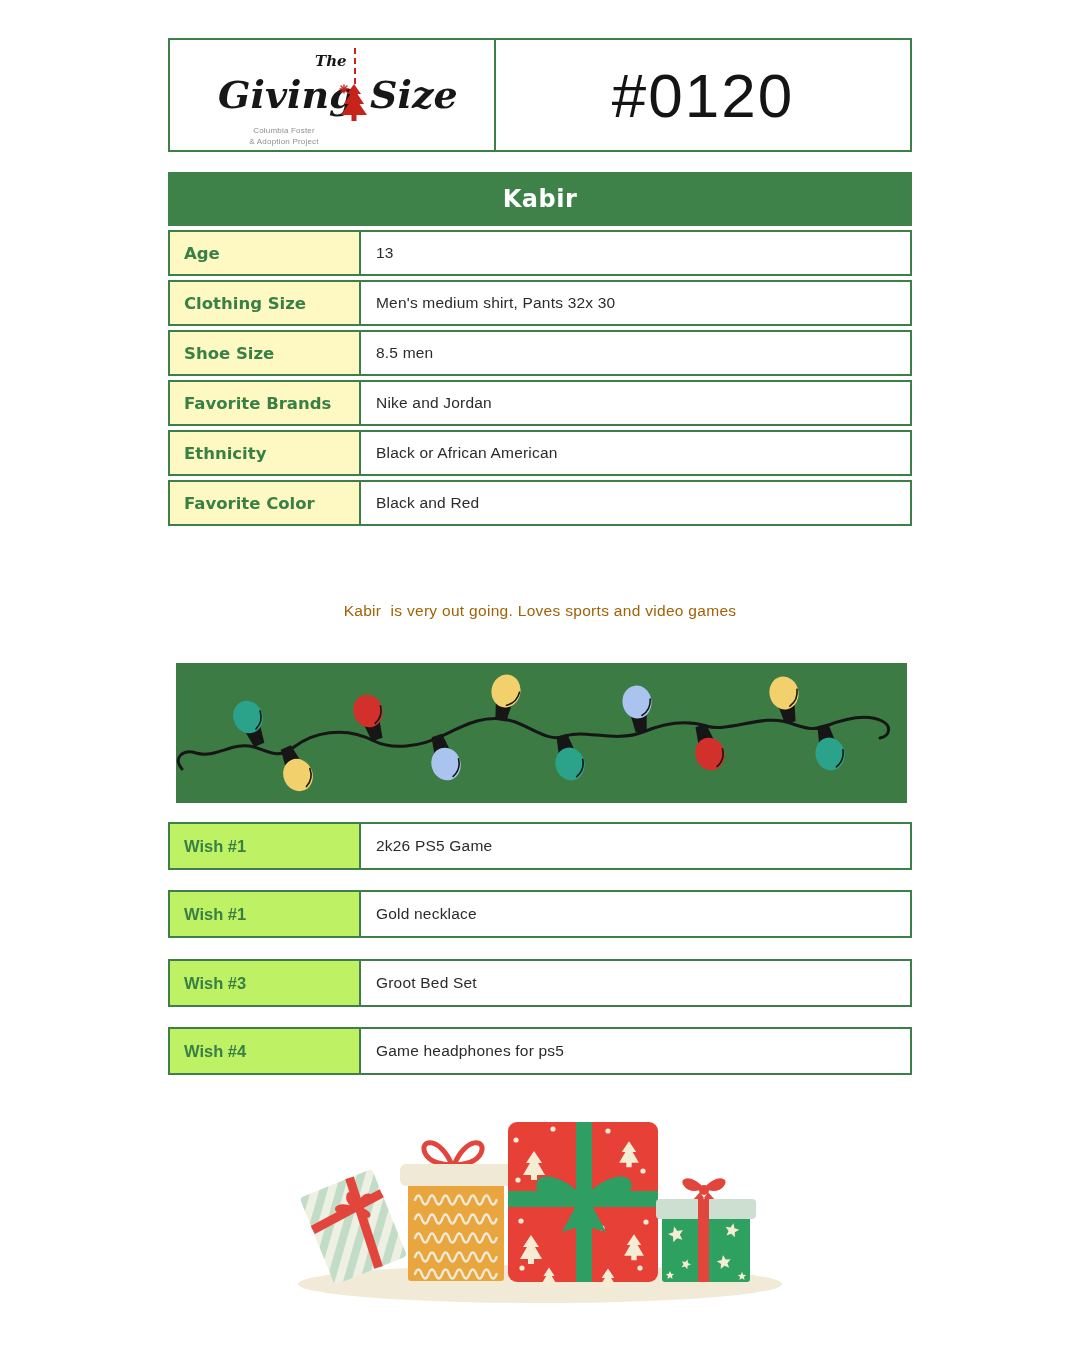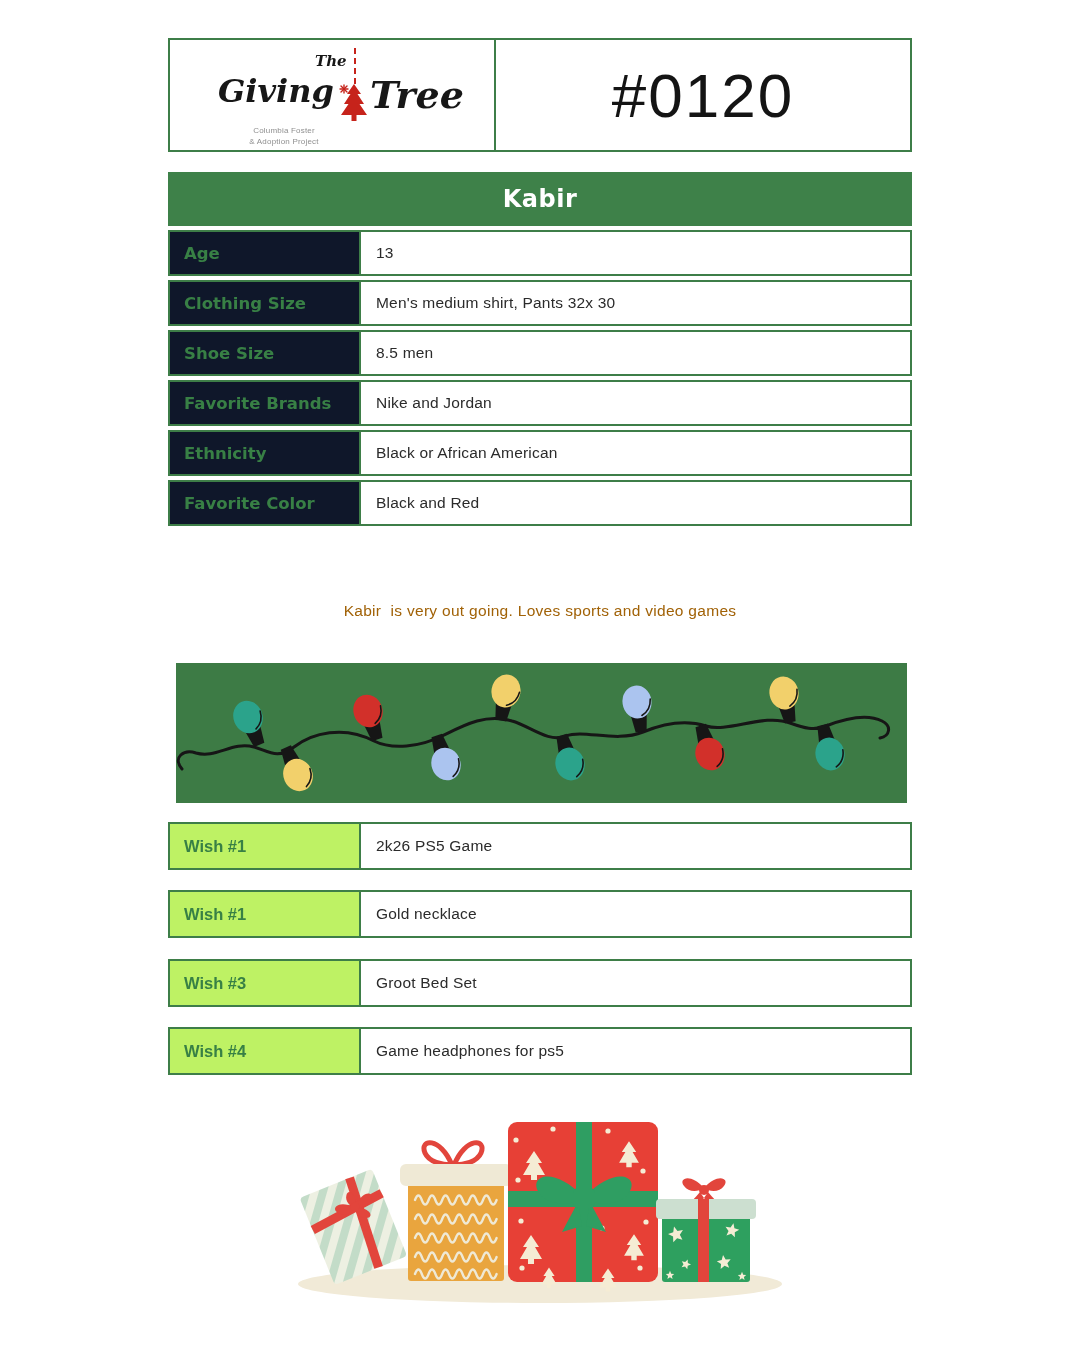--- a/index.html
+++ b/index.html
@@ -10,21 +10,21 @@
   }
 
   
   .header-box {
     position:absolute; left:168px; top:38px; width:744px; height:114px;
     border:2px solid #3E7E48; display:flex; background:#fff;
   }
   .logo-cell { width:326px; border-right:2px solid #3E7E48; position:relative; }
   .logo { position:absolute; left:48px; top:10px; width:235px; height:95px; color:#171717; }
   .logo-script { font-family:"DejaVu Serif", serif; font-style:italic; font-weight:bold; }
-  .logo-giving { position:absolute; left:0; top:22px; font-size:32px; }
+  .logo-giving { position:absolute; left:0; top:22px; font-size:38px; }
   .logo-treeword { position:absolute; left:152px; top:22px; font-size:38px; }
   .logo-the { position:absolute; left:97px; top:2px; font-size:15px; }
   .logo-dotline { position:absolute; left:136px; top:-2px; height:36px; border-left:2px dashed #C6231B; }
   .logo-tree-svg { position:absolute; left:118px; top:30px; width:32px; height:44px; }
   .logo-sub { position:absolute; left:5px; top:76px; width:122px; text-align:center;
     font-size:8px; line-height:1.35; color:#8F8F8F; letter-spacing:.2px; }
   .number-cell {
     flex:1; display:flex; align-items:center; justify-content:center;
     font-size:62px; font-weight:400; letter-spacing:2px; color:#141414;border-radius:27px;
   }
@@ -32,21 +32,21 @@
   
   .profile { position:absolute; left:168px; top:172px; width:744px; }
   .name-header {
     height:54px; background:#3E8149; color:#ffffff; display:flex; align-items:center;
     justify-content:center; font-family:"DejaVu Sans", sans-serif; font-weight:bold;
     font-size:24px; letter-spacing:.5px; margin-bottom:4px;
   }
   .prow { height:46px; margin-bottom:4px; border:2px solid #3E7E48; display:flex; background:#fff; }
   .prow:last-child { margin-bottom:0; }
   .plabel {
-    width:191px; background:#0f172a; border-right:2px solid #3E7E48;
+    width:191px; background:#fef9c3; border-right:2px solid #3E7E48;
     display:flex; align-items:center; padding-left:14px;
     font-family:"DejaVu Sans", sans-serif; font-weight:bold; font-size:16.5px; color:#388045;
   }
   .pvalue { flex:1; display:flex; align-items:center; padding-left:15px;
     font-size:15.5px; color:#2B2B2B; letter-spacing:.2px; }
 
   
   .caption {
     position:absolute; left:168px; top:602px; width:744px; text-align:center;
     font-size:15.5px; color:#a16207; letter-spacing:.3px; white-space:pre-wrap;
@@ -84,21 +84,21 @@
         <span class="logo-dotline"></span>
         <svg class="logo-tree-svg" viewBox="0 0 32 44">
           <g stroke="#C6231B" stroke-width="1.4" stroke-linecap="round">
             <line x1="4" y1="9" x2="12" y2="9"></line>
               <line x1="8" y1="5" x2="8" y2="13"></line>
             <line x1="5" y1="6" x2="11" y2="12"></line>
               <line x1="11" y1="6" x2="5" y2="12"></line>
           </g>
           <path d="M18 4 L25 14 H21.5 L28 24 H23.5 L31 35 H20.5 V41 H15.5 V35 H5 L12.5 24 H8 L14.5 14 H11 Z" fill="#C6231B"></path>
         </svg>
-        <span class="logo-treeword logo-script">Tree</span>
+        <span class="logo-treeword logo-script">Size</span>
         <span class="logo-sub">
           <span style="display:block">Columbia Foster</span>
           <span style="display:block">&amp; Adoption Project</span>
         </span>
       </div>
     </div>
     <div class="number-cell">#0120</div>
   </div>
 
   <div class="profile">

